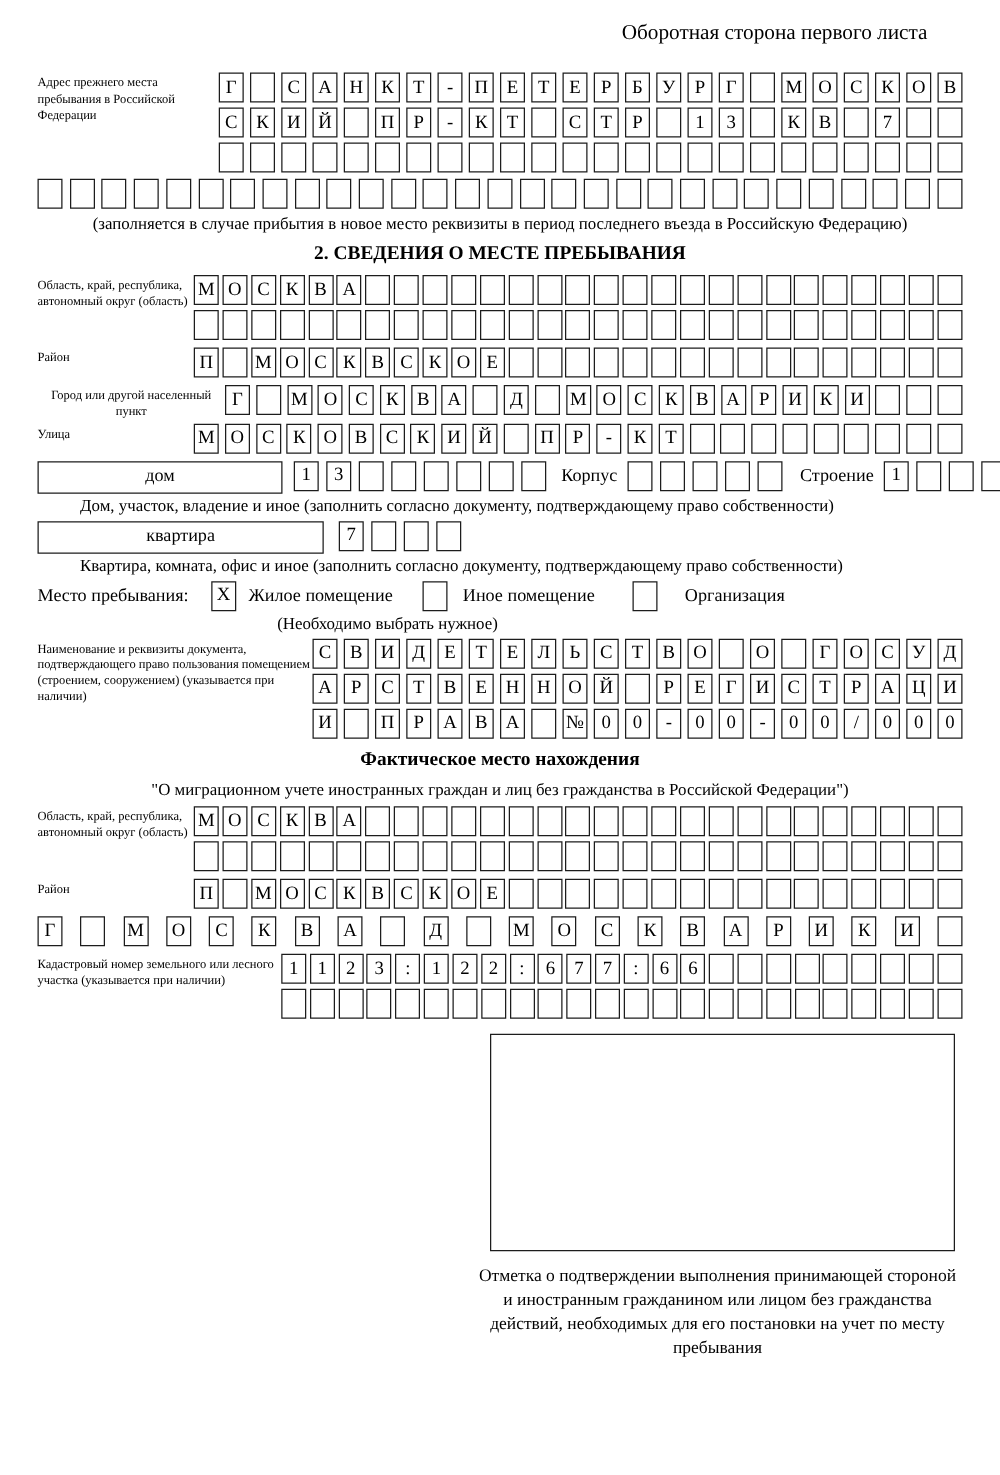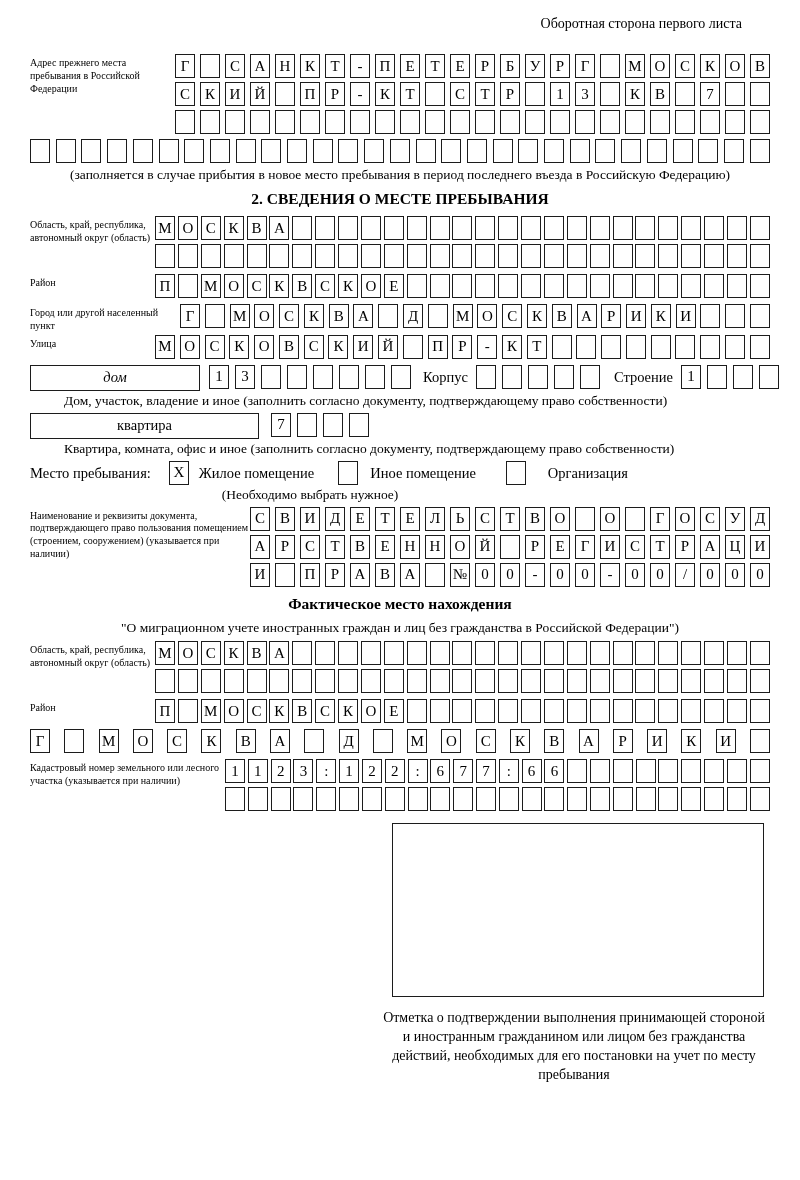--- a/index.html
+++ b/index.html
@@ -3,25 +3,25 @@
 <meta charset="utf-8">
 <style>
   * { margin:0; padding:0; box-sizing:border-box; }
   html,body { background:#fff; }
   body {
     width:800px; height:1180px; overflow:hidden;
     font-family:"Liberation Serif","DejaVu Serif",serif;
     color:#000;
   }
   .page { padding:16px 30px 0 30px; width:800px; }
-  .hdr { text-align:right; font-size:14px; padding-right:28px; margin-bottom:22px; }
+  .hdr { text-align:right; font-size:17px; padding-right:28px; margin-bottom:22px; }
 
   .row { display:flex; align-items:flex-start; }
   .lbl { font-size:10px; line-height:1.28; padding-top:3px; flex:none; }
-  .w145 { width:145px; } .w125 { width:125px; } .w150 { width:150px; }
+  .w145 { width:145px; } .w125 { width:125px; } .w150 { width:150px;text-align:center; }
   .w195 { width:195px; } .w220 { width:220px; }
 
   .gridcol { flex:1; display:flex; flex-direction:column; }
   .grid { display:flex; justify-content:space-between; margin-bottom:4px; }
   .grid-tight { display:flex; }
   .grid-tight .cell { margin-right:6px; }
   .cell {
     width:20px; height:24px; flex:none;
     border:1.5px solid #1c1c1c;
     display:flex; align-items:center; justify-content:center;
@@ -169,21 +169,21 @@
       <div class="cell"></div>
       <div class="cell"></div>
       <div class="cell"></div>
       <div class="cell"></div>
       <div class="cell"></div>
       <div class="cell"></div>
       <div class="cell"></div>
       <div class="cell"></div>
       <div class="cell"></div>
     </div>
-  <div class="caption center mb2">(заполняется в случае прибытия в новое место пребывания в период последнего въезда в Российскую Федерацию)</div>
+  <div class="caption center mb2">(заполняется в случае прибытия в новое место реквизиты в период последнего въезда в Российскую Федерацию)</div>
 
   <div class="sec-title">2. СВЕДЕНИЯ О МЕСТЕ ПРЕБЫВАНИЯ</div>
 
   <div class="row mb2">
     <div class="lbl w125">Область, край, республика, автономный округ (область)</div>
     <div class="gridcol">
       <div class="grid">
           <div class="cell">М</div>
           <div class="cell">О</div>
           <div class="cell">С</div>
@@ -338,21 +338,21 @@
           <div class="cell"></div>
           <div class="cell"></div>
           <div class="cell"></div>
           <div class="cell"></div>
           <div class="cell"></div>
         </div>
     </div>
   </div>
 
   <div class="row mb2">
-    <div class="wide-box" style="width:170px;font-style:italic;">дом</div>
+    <div class="wide-box" style="width:196px;">дом</div>
     <div class="grid-tight" style="margin-left:9px;">
         <div class="cell">1</div>
         <div class="cell">3</div>
         <div class="cell"></div>
         <div class="cell"></div>
         <div class="cell"></div>
         <div class="cell"></div>
         <div class="cell"></div>
         <div class="cell"></div>
       </div>

